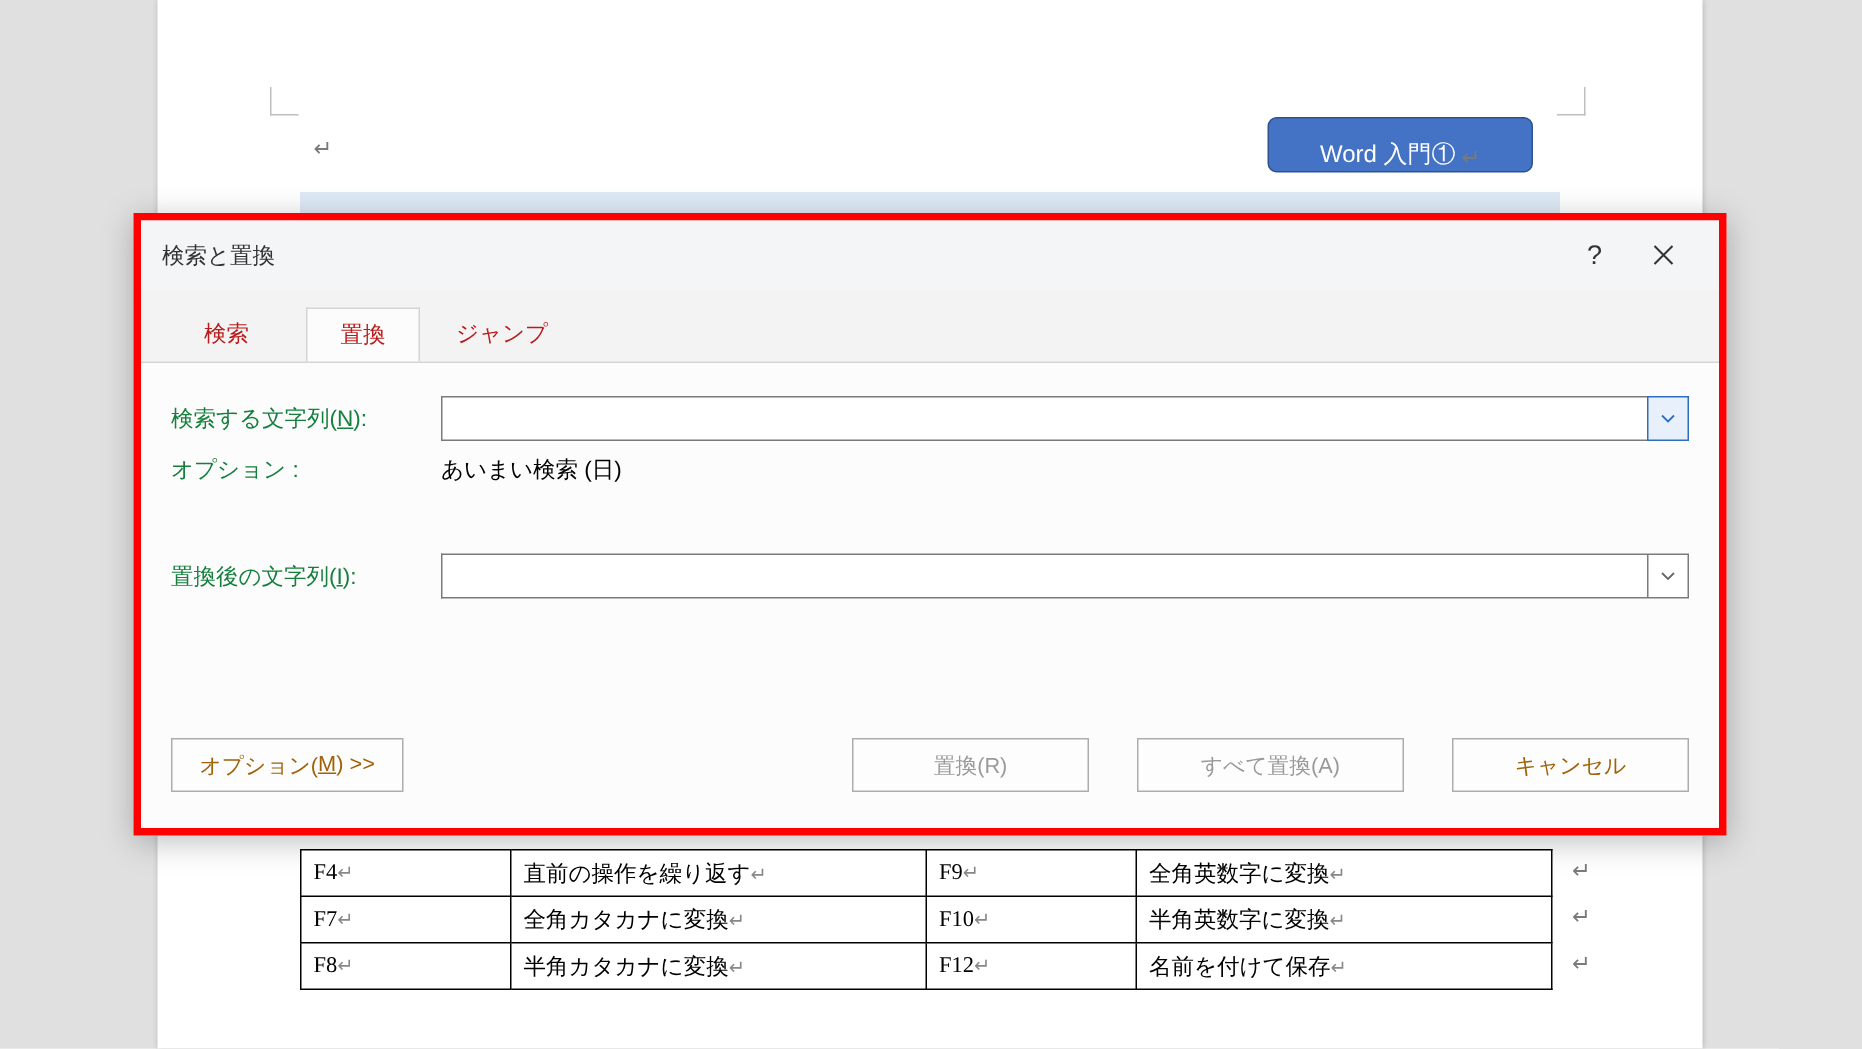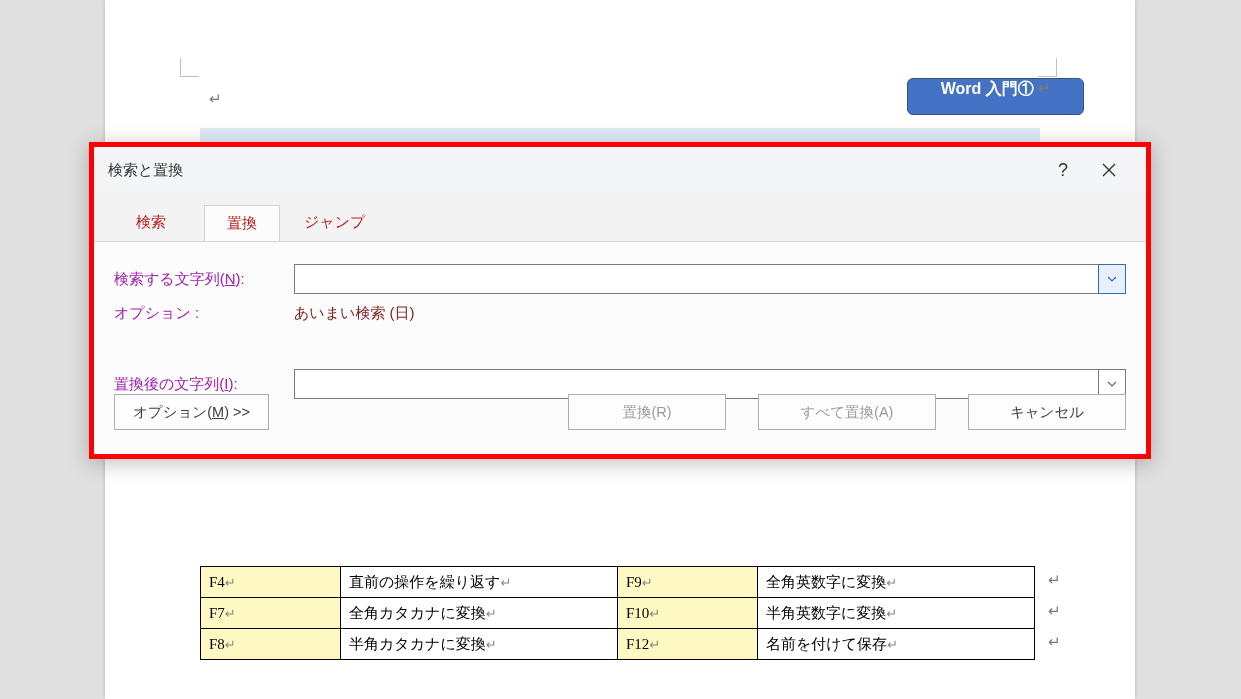--- a/index.html
+++ b/index.html
@@ -38,48 +38,48 @@
     border-right:1px solid #bfbfbf;
     border-bottom:1px solid #bfbfbf;
   }
   .para-mark{
     position:absolute;
     font-size:15px;
     color:#7a7a7a;
   }
   .title-box{
     position:absolute;
-    left:802px;
+    left:740px;
     top:78px;
     width:175px;
     height:35px;
     background:#4472c4;
     border:1.5px solid #2f528f;
     border-radius:6px;
     color:#fff;
     display:flex;
-    align-items:flex-start;
+    align-items:flex-end;
     justify-content:center;
-    font-weight:bold;
+    font-weight:normal;
     font-size:16px;
   }
   .blue-strip{
     position:absolute;
     left:95px;
     top:128px;
     width:840px;
     height:22px;
     background:#deeaf6;
   }
   .dialog-wrap{
     position:absolute;
     left:89px;
     top:142px;
     width:1062px;
-    height:317px;
+    height:415px;
     border:5px solid #ff0000;
     box-sizing:border-box;
     background:#f5f5f5;
     box-shadow:0 4px 20px rgba(0,0,0,.25);
   }
   .dlg-title{
     height:46px;
     background:#f3f5f7;
     display:flex;
     align-items:center;
@@ -132,21 +132,21 @@
     position:relative;
   }
   .row{
     display:flex;
     align-items:center;
     margin-bottom:10px;
   }
   .label{
     width:180px;
     font-size:15px;
-    color:#a21caf;
+    color:#15803d;
   }
   .combo{
     flex:1;
     display:flex;
     height:30px;
   }
   .combo input{
     flex:1;
     border:1px solid #7a7a7a;
     border-right:none;
@@ -175,21 +175,21 @@
     right:20px;
     display:flex;
     align-items:center;
   }
   .btn{
     height:34px;
     padding:0 18px;
     background:#fdfdfd;
     border:1px solid #adadad;
     font-size:14.5px;
-    color:#404040;
+    color:#a16207;
     cursor:pointer;
     display:flex;
     align-items:center;
     justify-content:center;
   }
   .btn.disabled{color:#9a9a9a}
   .btn-spacer{flex:1}
   .btn-group{display:flex;gap:32px}
   .shortcut-table{
     position:absolute;
@@ -198,21 +198,21 @@
     border-collapse:collapse;
     font-size:15px;
   }
   .shortcut-table td{
     border:1px solid #000;
     padding:3px 8px;
     height:24px;
     font-family:"MS Mincho","Yu Mincho",serif;
   }
   .shortcut-table td.key{
-    background:#fef9c3;
+    background:#ffffff;
     width:123px;
     font-family:Liberation Serif, serif;
   }
   .shortcut-table td.desc{width:260px;background:#fff}
   .cell-mark{color:#888;font-size:13px}
   u.acc{text-decoration:underline}
 </style>
 </head>
 <body>
 
@@ -255,21 +255,21 @@
           <div class="arrow">
             <svg viewBox="0 0 10 6">
                 <path d="M1 1 L5 5 L9 1" fill="none" stroke="#2e6dbd" stroke-width="1.2"></path>
               </svg>
           </div>
         </div>
       </div>
 
       <div class="row" style="margin-bottom:46px">
         <div class="label">オプション :</div>
-        <div style="font-size:15px;color:#7f1d1d">あいまい検索 (日)</div>
+        <div style="font-size:15px;color:#000000">あいまい検索 (日)</div>
       </div>
 
       <div class="row">
         <div class="label">
           <span>置換後の文字列(</span><u class="acc">I</u><span>):</span>
         </div>
         <div class="combo">
           <input type="text" value="" style="">
           <div class="arrow">
             <svg viewBox="0 0 10 6">

